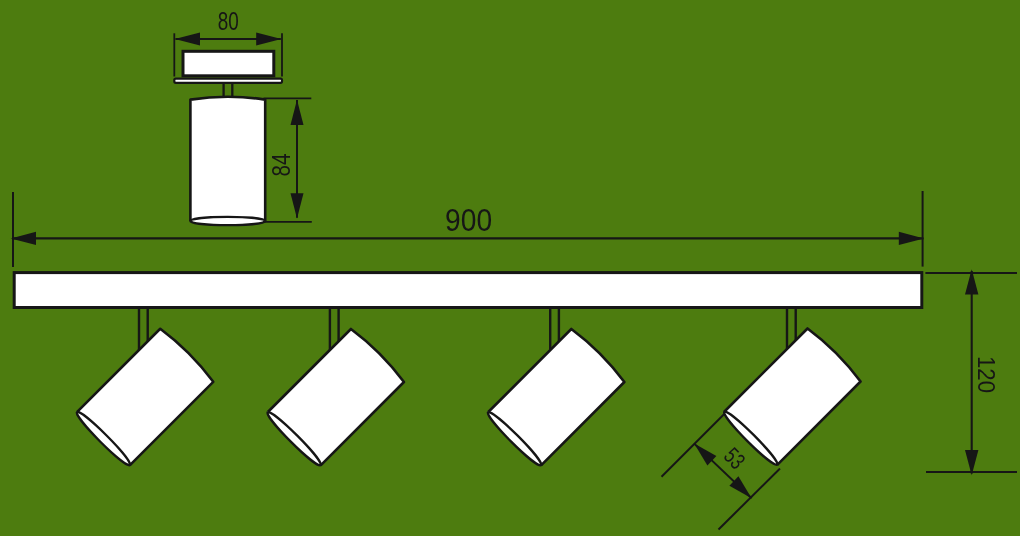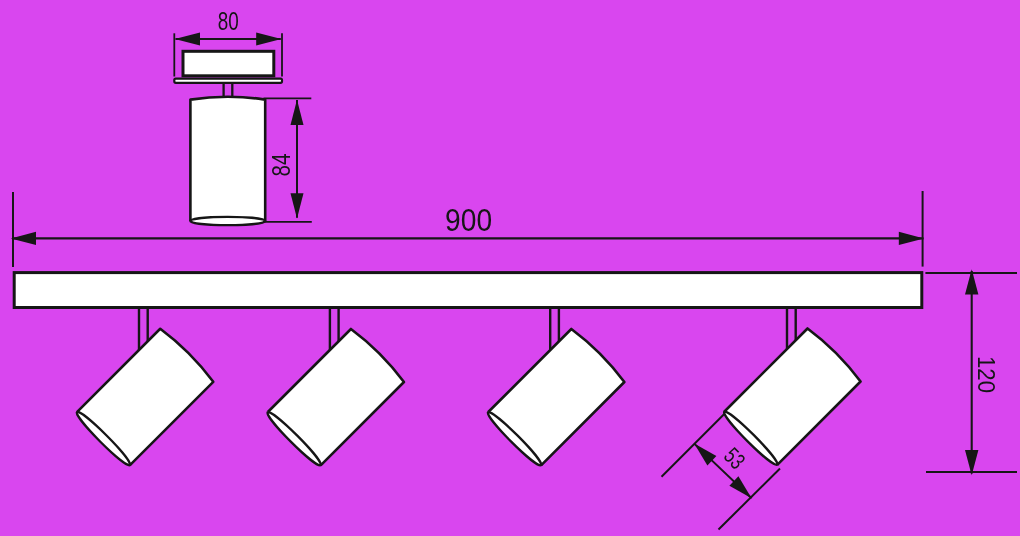--- a/index.html
+++ b/index.html
@@ -1,16 +1,16 @@
 <!DOCTYPE html>
 <html><head>
 <meta charset="utf-8">
 <style>
   html,body{margin:0;padding:0;background:#ffffff;}
-  #wrap{width:1020px;height:536px;position:relative;background:#d946ef;overflow:hidden;}
+  #wrap{width:1020px;height:536px;position:relative;background:#4d7c0f;overflow:hidden;}
   svg{display:block;}
   text{font-family:"Liberation Sans",sans-serif;fill:#161616;}
 </style>
 </head>
 <body>
 
 <div id="wrap">
 <svg width="1020" height="536" viewBox="0 0 1020 536" style="filter:blur(0.6px)">
 <defs>
 

